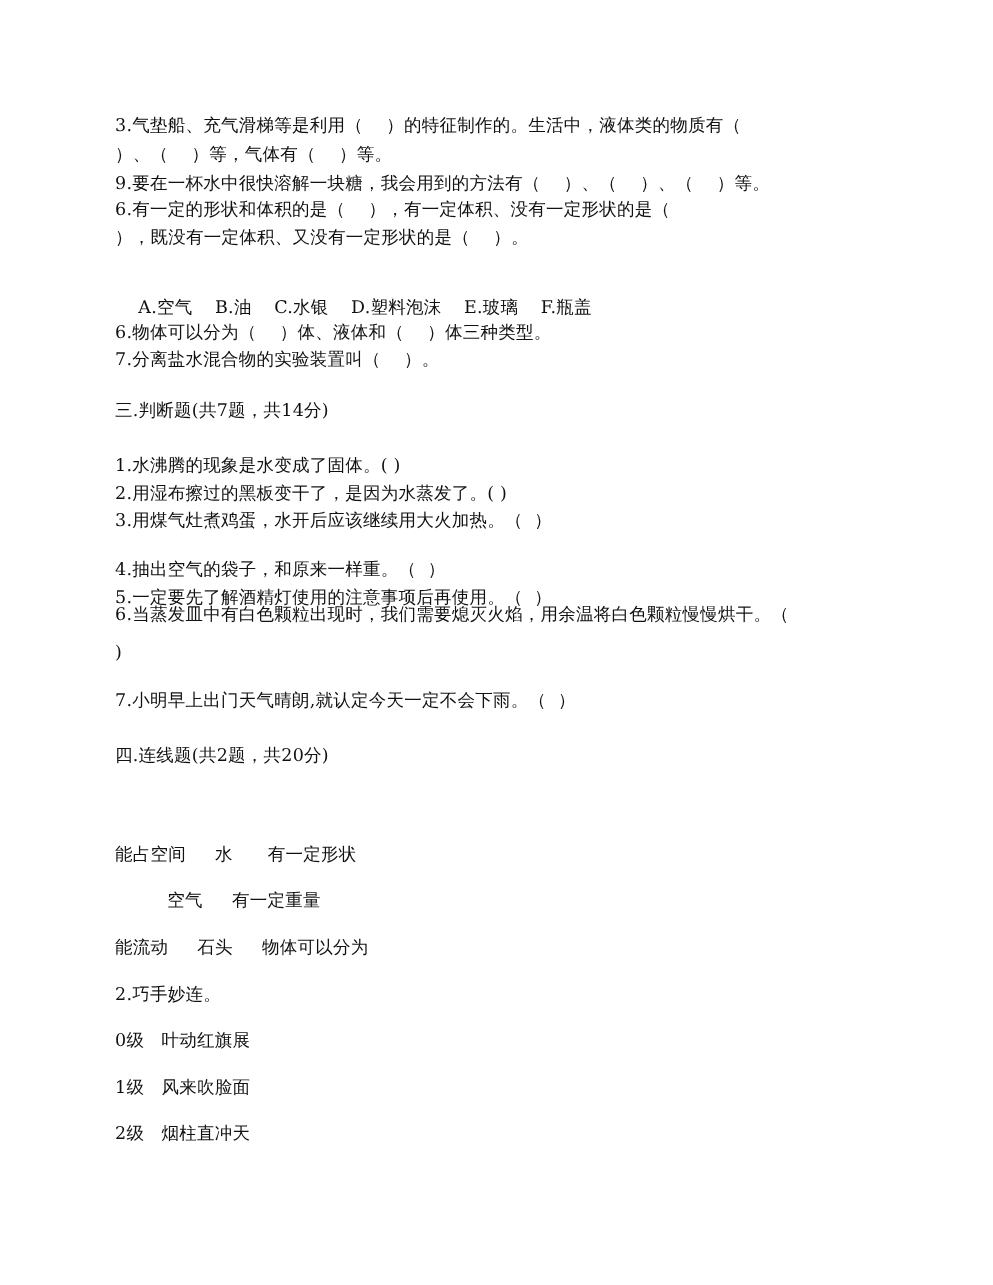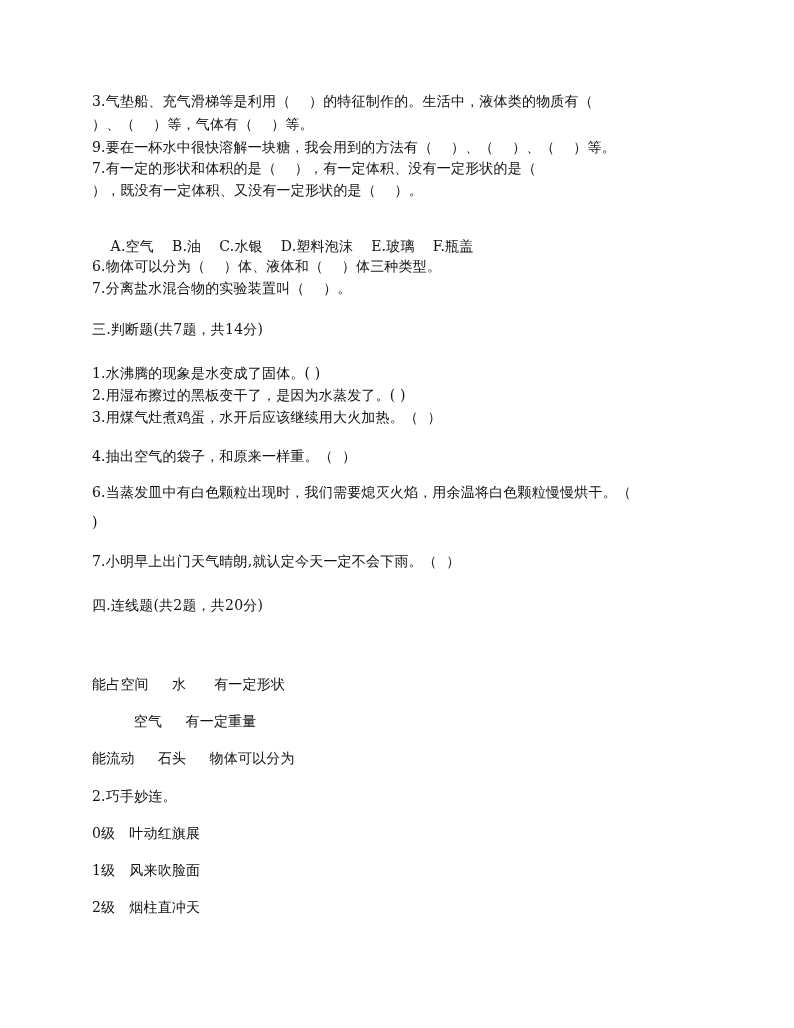--- a/index.html
+++ b/index.html
@@ -11,36 +11,37 @@
   .opt { display: inline-block; margin-right: 18px; }
 </style>
 </head>
 <body>
 
 <div class="page">
 
   <div class="line" style="top:92px">3.气垫船、充气滑梯等是利用（    ）的特征制作的。生活中，液体类的物质有（</div>
   <div class="line" style="top:115px">）、（    ）等，气体有（    ）等。</div>
   <div class="line" style="top:138px">9.要在一杯水中很快溶解一块糖，我会用到的方法有（    ）、（    ）、（    ）等。</div>
-  <div class="line" style="top:159px">7.有一定的形状和体积的是（    ），有一定体积、没有一定形状的是（</div>
+  <div class="line" style="top:159px">6.有一定的形状和体积的是（    ），有一定体积、没有一定形状的是（</div>
   <div class="line" style="top:181px">），既没有一定体积、又没有一定形状的是（    ）。</div>
 
   <div class="line" style="top:219px">
     <span class="opt">A.空气</span><span class="opt">B.油</span><span class="opt">C.水银</span><span class="opt">D.塑料泡沫</span><span class="opt">E.玻璃</span><span class="opt">F.瓶盖</span>
   </div>
 
   <div class="line" style="top:257px">6.物体可以分为（    ）体、液体和（    ）体三种类型。</div>
   <div class="line" style="top:279px">7.分离盐水混合物的实验装置叫（    ）。</div>
 
   <div class="line heading" style="top:320px">三.判断题(共7题，共14分)</div>
 
   <div class="line" style="top:364px">1.水沸腾的现象是水变成了固体。( )</div>
   <div class="line" style="top:386px">2.用湿布擦过的黑板变干了，是因为水蒸发了。( )</div>
   <div class="line" style="top:408px">3.用煤气灶煮鸡蛋，水开后应该继续用大火加热。（  ）</div>
   <div class="line" style="top:447px">4.抽出空气的袋子，和原来一样重。（  ）</div>
+  <div class="line" style="top:469px">5.一定要先了解酒精灯使用的注意事项后再使用。（  ）</div>
   <div class="line" style="top:483px">6.当蒸发皿中有白色颗粒出现时，我们需要熄灭火焰，用余温将白色颗粒慢慢烘干。（</div>
   <div class="line" style="top:513px">)</div>
   <div class="line" style="top:552px">7.小明早上出门天气晴朗,就认定今天一定不会下雨。（  ）</div>
 
   <div class="line heading" style="top:596px">四.连线题(共2题，共20分)</div>
 
   <div class="line" style="top:675px">能占空间     水      有一定形状</div>
   <div class="line" style="top:712px">         空气     有一定重量</div>
   <div class="line" style="top:749px">能流动     石头     物体可以分为</div>
 

